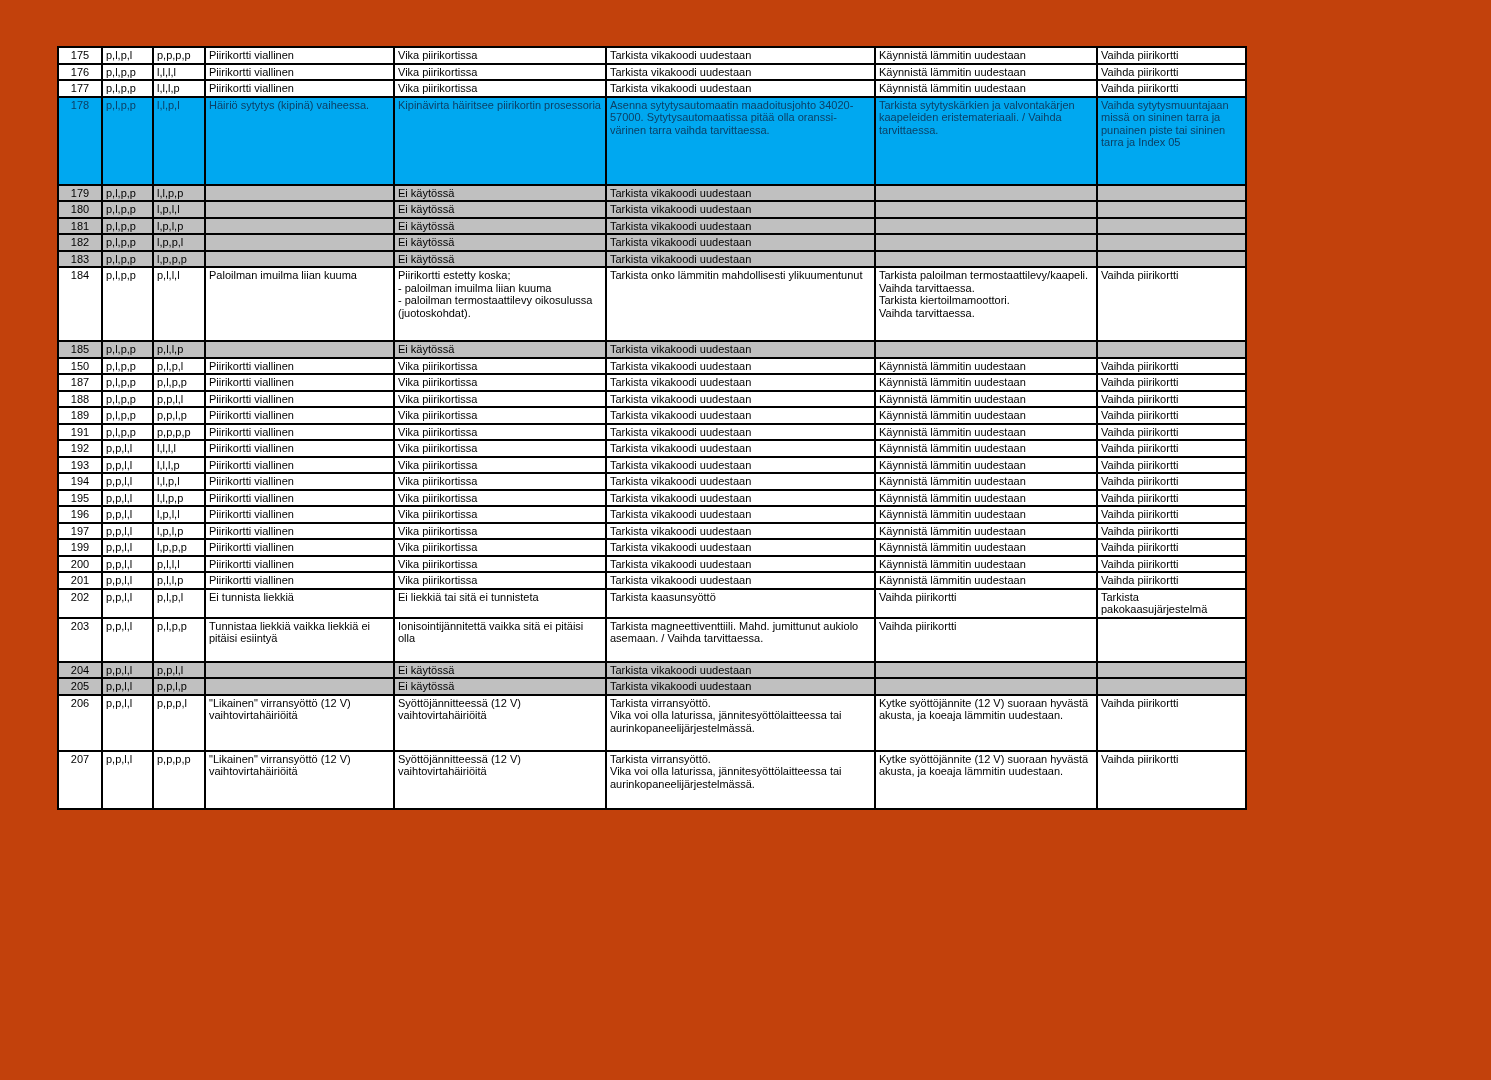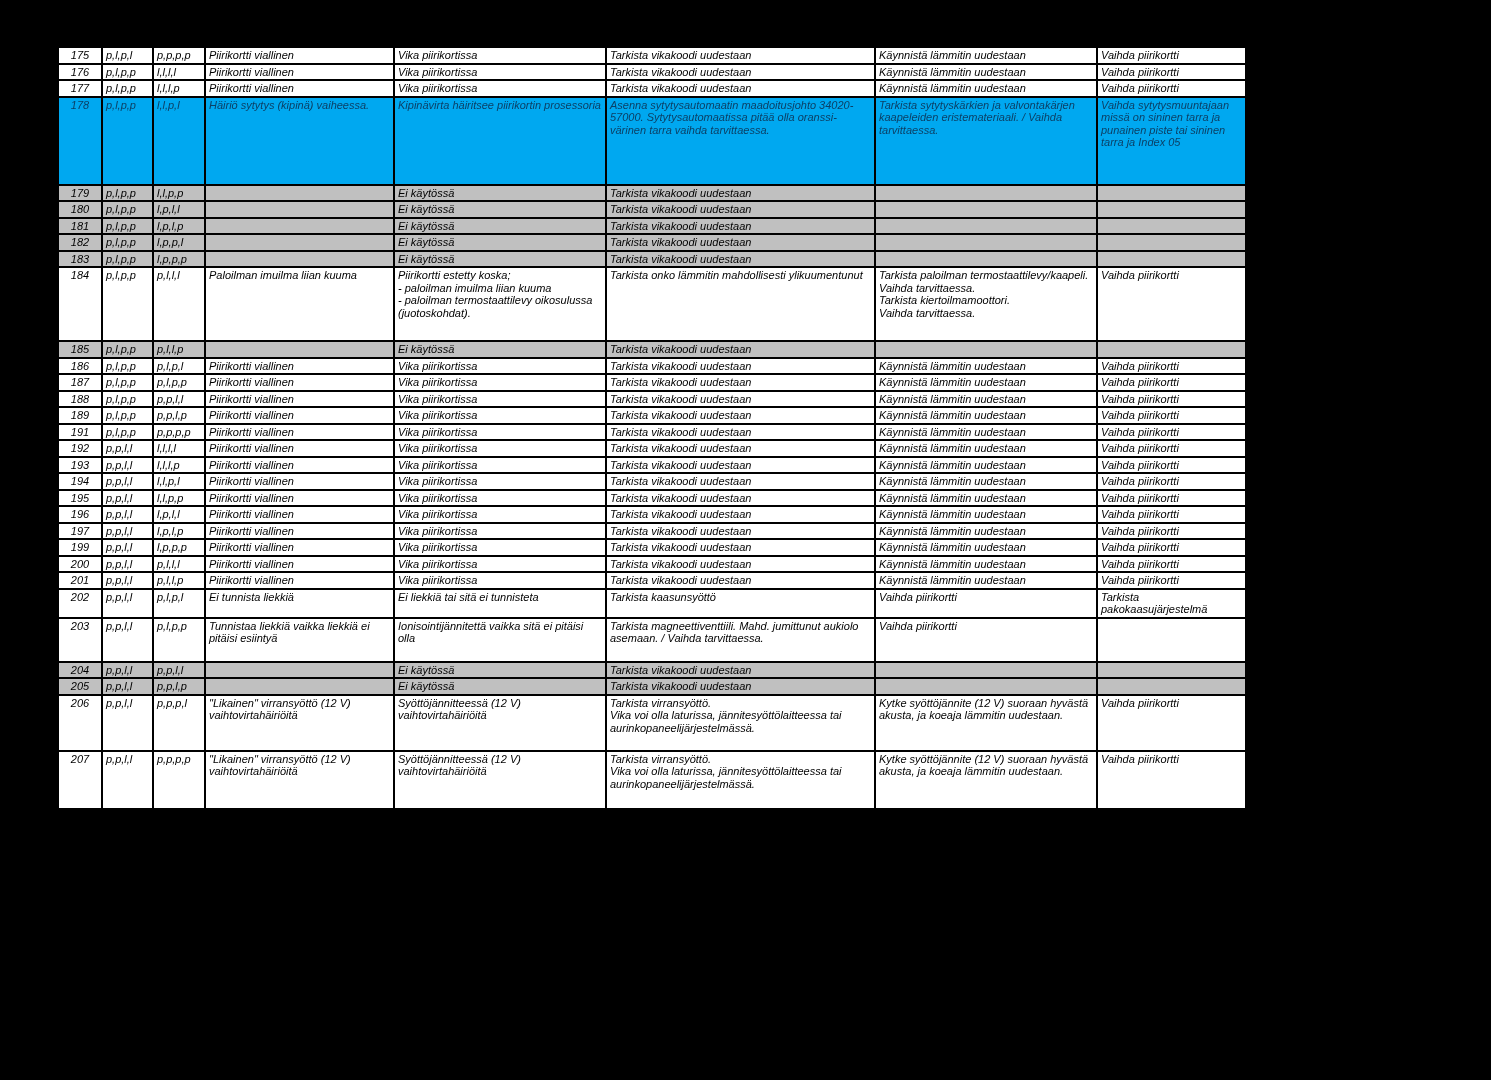--- a/index.html
+++ b/index.html
@@ -8,22 +8,21 @@
     background: #ffffff;
     width: 1491px;
     height: 1080px;
     font-family: "Liberation Sans", sans-serif;
     overflow: hidden;
   }
   .page {
     position: relative;
     width: 1491px;
     height: 1080px;
-    background: #000000;
-    font-style: italic;
+    background: #c2410c;
   }
   .table-wrap {
     position: absolute;
     left: 57px;
     top: 46px;
   }
   table.fault-table {
     border-collapse: collapse;
     table-layout: fixed;
     border: 2px solid var(--border, #000);
@@ -169,21 +168,21 @@
             <td class="col-num">185</td>
             <td class="col-code1">p,l,p,p</td>
             <td class="col-code2">p,l,l,p</td>
             <td class="col-fault"></td>
             <td class="col-cause">Ei käytössä</td>
             <td class="col-action1">Tarkista vikakoodi uudestaan</td>
             <td class="col-action2"></td>
             <td class="col-action3"></td>
           </tr>
           <tr class="row-white" style="height: 13px;">
-            <td class="col-num">186</td>
+            <td class="col-num">150</td>
             <td class="col-code1">p,l,p,p</td>
             <td class="col-code2">p,l,p,l</td>
             <td class="col-fault">Piirikortti viallinen</td>
             <td class="col-cause">Vika piirikortissa</td>
             <td class="col-action1">Tarkista vikakoodi uudestaan</td>
             <td class="col-action2">Käynnistä lämmitin uudestaan</td>
             <td class="col-action3">Vaihda piirikortti</td>
           </tr>
           <tr class="row-white" style="height: 13px;">
             <td class="col-num">187</td>

